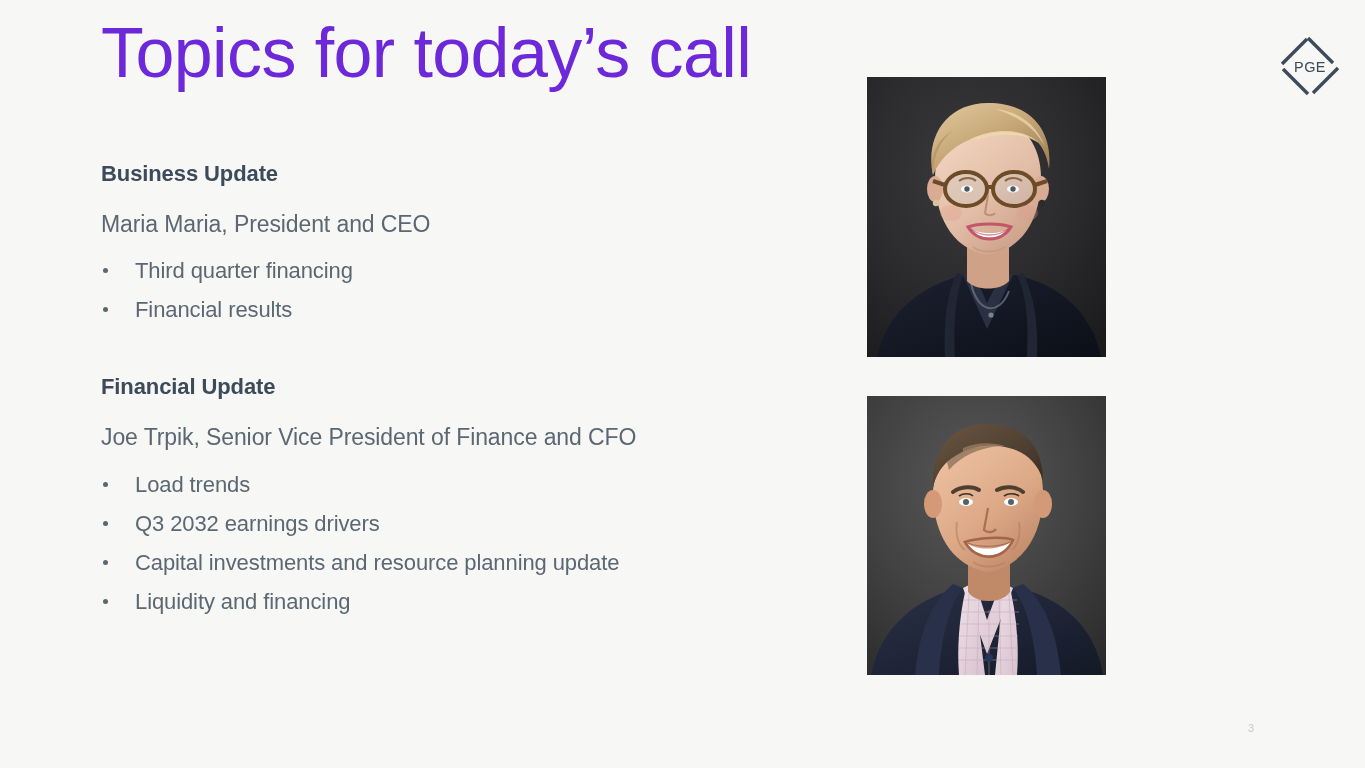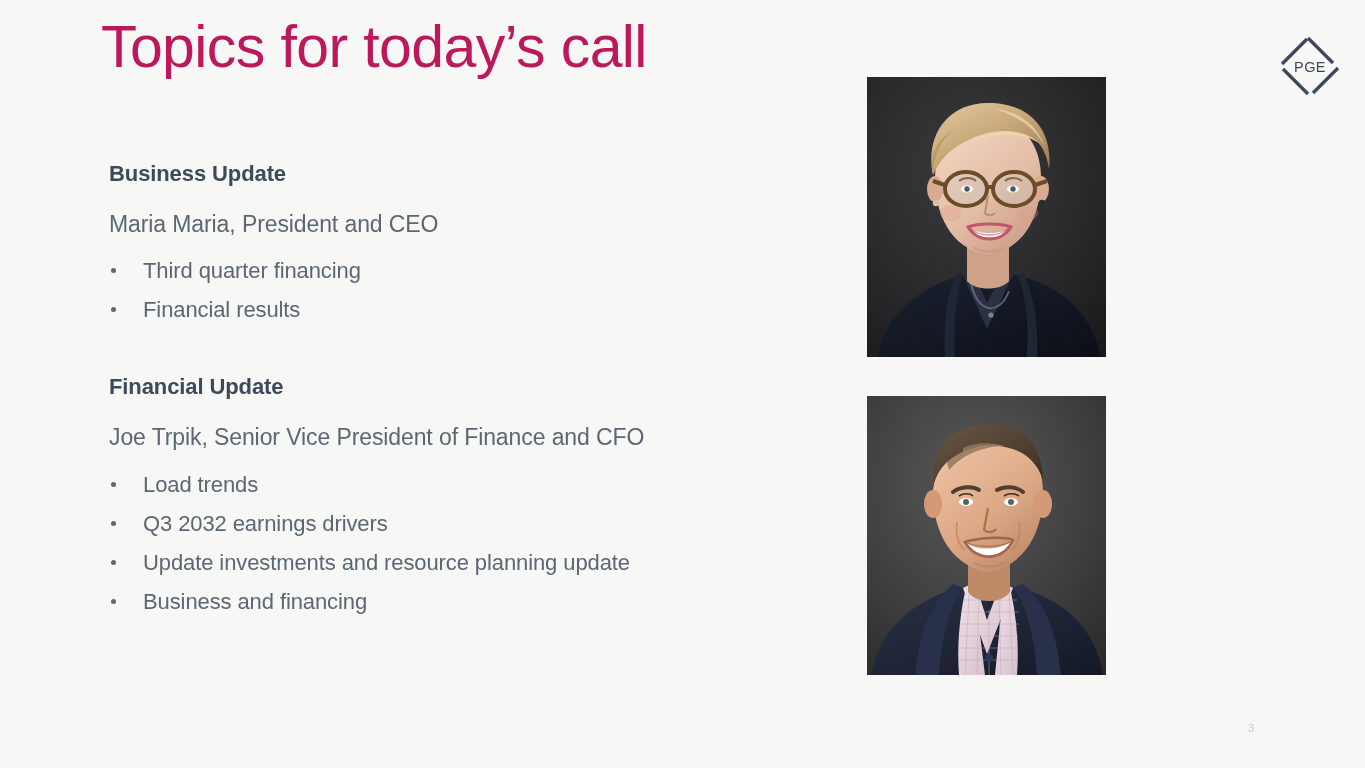--- a/index.html
+++ b/index.html
@@ -15,32 +15,32 @@
     overflow: hidden;
     font-family: "Liberation Sans", sans-serif;
     -webkit-font-smoothing: antialiased;
   }
 
   
   .slide-title {
     position: absolute;
     left: 101px;
     top: 14px;
-    font-size: 59px;
+    font-size: 70px;
     font-weight: 300;
     letter-spacing: -0.6px;
-    color: #be185d;
+    color: #6d28d9;
     line-height: 1.12;
     white-space: nowrap;
   }
 
   
   .body-col {
     position: absolute;
-    left: 109px;
+    left: 101px;
     top: 160px;
     width: 700px;
   }
   .section { margin: 0; }
   .section + .section { margin-top: 44px; }
 
   .section-heading {
     font-size: 22px;
     font-weight: bold;
     color: #3c4a5a;
@@ -141,25 +141,25 @@
         <li class="bullet-item">
           <span class="dot"></span>
           <span>Load trends</span>
         </li>
         <li class="bullet-item">
           <span class="dot"></span>
           <span>Q3 2032 earnings drivers</span>
         </li>
         <li class="bullet-item">
           <span class="dot"></span>
-          <span>Update investments and resource planning update</span>
-        </li>
-        <li class="bullet-item">
-          <span class="dot"></span>
-          <span>Business and financing</span>
+          <span>Capital investments and resource planning update</span>
+        </li>
+        <li class="bullet-item">
+          <span class="dot"></span>
+          <span>Liquidity and financing</span>
         </li>
       </ul>
     </div>
   </div>
 
   <div class="photo photo-1">
     <svg viewBox="0 0 239 280" preserveAspectRatio="xMidYMid slice" role="img">
       <defs>
         <radialGradient id="bg1" cx="42%" cy="34%" r="82%">
           <stop offset="0%" stop-color="#3a3a3c"></stop>

